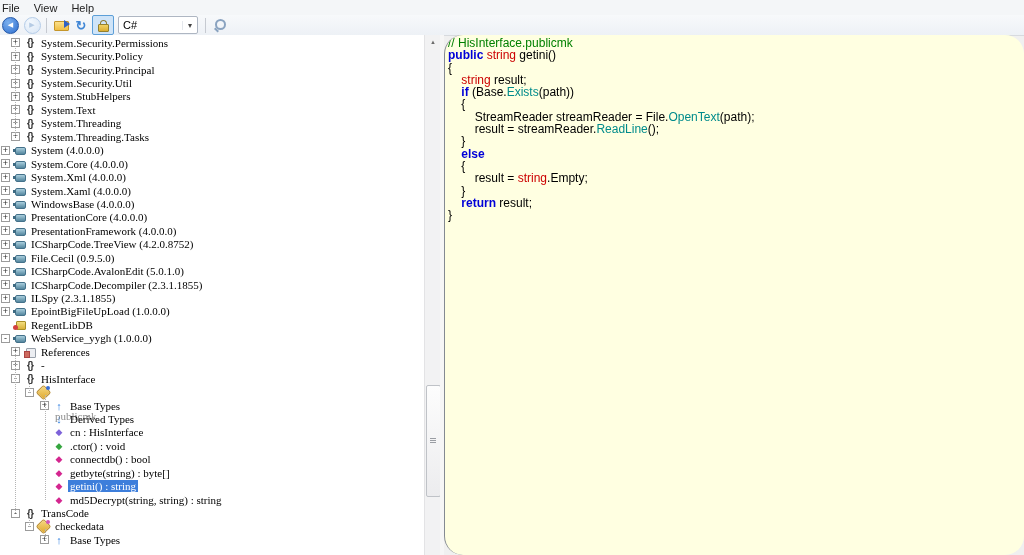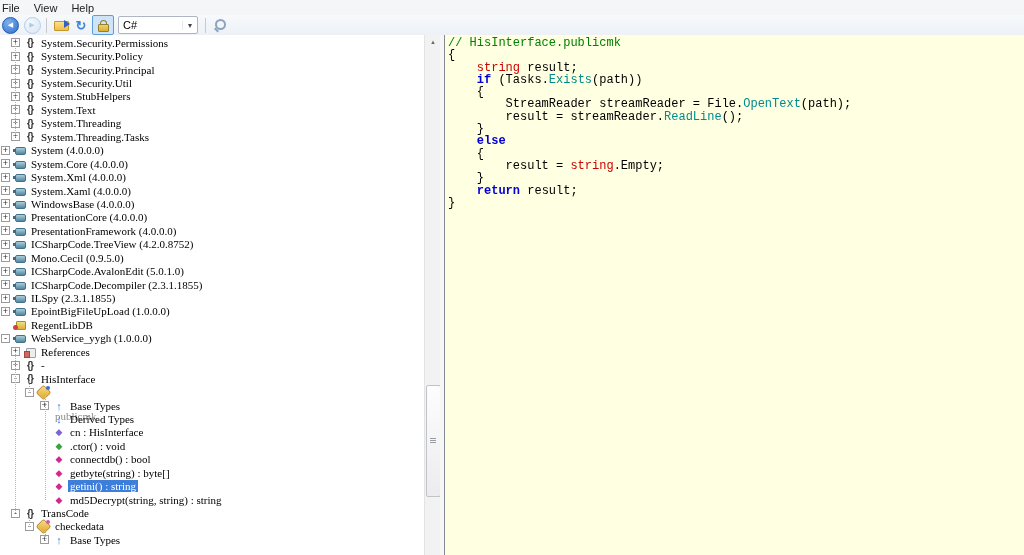--- a/index.html
+++ b/index.html
@@ -88,22 +88,22 @@
   .scroll-up{height:14px;display:flex;align-items:center;justify-content:center;
     font-size:6px;color:#6a6a6a;}
   .thumb{position:absolute;left:1px;top:350px;width:13px;height:110px;
     background:linear-gradient(180deg,#fdfdfd,#ececee);border:1px solid #bfc2c7;border-radius:2px;}
   .thumb::after{content:"";position:absolute;left:3px;top:52px;width:6px;height:5px;
     background:repeating-linear-gradient(180deg,#9a9da3 0 1px,transparent 1px 2px);}
   .splitter{position:absolute;left:440px;top:0;width:4px;height:520px;background:#f6f6f6;}
   
   .codepane{position:absolute;left:444px;top:0;width:580px;height:520px;
     background:var(--codebg,#ffffe1);border-left:1px solid #848a92;
-    font-family:Liberation Mono, monospace;font-size:12px;
-    line-height:12.3px;padding:2px 0 0 3px;box-sizing:border-box;overflow:hidden;}
+    font-family:Liberation Sans, sans-serif;font-size:12px;
+    line-height:12.3px;padding:2px 0 0 3px;box-sizing:border-box;overflow:hidden;border-radius:19px;}
   .cline{white-space:pre;}
   .tok-c{color:var(--c-comment,#008000);}
   .tok-k{color:var(--c-kw,#0000d8);font-weight:bold;}
   .tok-t{color:var(--c-type,#cc0000);}
   .tok-s{color:var(--c-str,#2323d3);}
   .tok-m{color:var(--c-meth,#008b8b);}
   .tok-p{color:#000;}
 </style>
 </head>
 <body>
@@ -220,21 +220,21 @@
           <span class="lbl">PresentationFramework (4.0.0.0)</span>
         </div>
         <div class="trow" style="padding-left: 1px;">
           <span class="exp">+</span>
           <span class="ico ico-assembly"></span>
           <span class="lbl">ICSharpCode.TreeView (4.2.0.8752)</span>
         </div>
         <div class="trow" style="padding-left: 1px;">
           <span class="exp">+</span>
           <span class="ico ico-assembly"></span>
-          <span class="lbl">Mono.Cecil (0.9.5.0)</span>
+          <span class="lbl">File.Cecil (0.9.5.0)</span>
         </div>
         <div class="trow" style="padding-left: 1px;">
           <span class="exp">+</span>
           <span class="ico ico-assembly"></span>
           <span class="lbl">ICSharpCode.AvalonEdit (5.0.1.0)</span>
         </div>
         <div class="trow" style="padding-left: 1px;">
           <span class="exp">+</span>
           <span class="ico ico-assembly"></span>
           <span class="lbl">ICSharpCode.Decompiler (2.3.1.1855)</span>
@@ -343,23 +343,24 @@
     <div class="conn" style="left:45px;top:494px;height:12px;"></div>
   </div>
   <div class="vscroll">
     <div class="scroll-up">▲</div>
     <div class="thumb"></div>
   </div>
   <div class="splitter"></div>
   <div class="codepane">
     <div id="code-lines">
         <div class="cline"><span class="tok-c">// HisInterface.publicmk</span></div>
+        <div class="cline"><span class="tok-k">public</span><span class="tok-p"> </span><span class="tok-t">string</span><span class="tok-p"> getini()</span></div>
         <div class="cline"><span class="tok-p">{</span></div>
         <div class="cline"><span class="tok-p">    </span><span class="tok-t">string</span><span class="tok-p"> result;</span></div>
-        <div class="cline"><span class="tok-p">    </span><span class="tok-k">if</span><span class="tok-p"> (Tasks.</span><span class="tok-m">Exists</span><span class="tok-p">(path))</span></div>
+        <div class="cline"><span class="tok-p">    </span><span class="tok-k">if</span><span class="tok-p"> (Base.</span><span class="tok-m">Exists</span><span class="tok-p">(path))</span></div>
         <div class="cline"><span class="tok-p">    {</span></div>
         <div class="cline"><span class="tok-p">        StreamReader streamReader = File.</span><span class="tok-m">OpenText</span><span class="tok-p">(path);</span></div>
         <div class="cline"><span class="tok-p">        result = streamReader.</span><span class="tok-m">ReadLine</span><span class="tok-p">();</span></div>
         <div class="cline"><span class="tok-p">    }</span></div>
         <div class="cline"><span class="tok-p">    </span><span class="tok-k">else</span></div>
         <div class="cline"><span class="tok-p">    {</span></div>
         <div class="cline"><span class="tok-p">        result = </span><span class="tok-t">string</span><span class="tok-p">.Empty;</span></div>
         <div class="cline"><span class="tok-p">    }</span></div>
         <div class="cline"><span class="tok-p">    </span><span class="tok-k">return</span><span class="tok-p"> result;</span></div>
         <div class="cline"><span class="tok-p">}</span></div>

